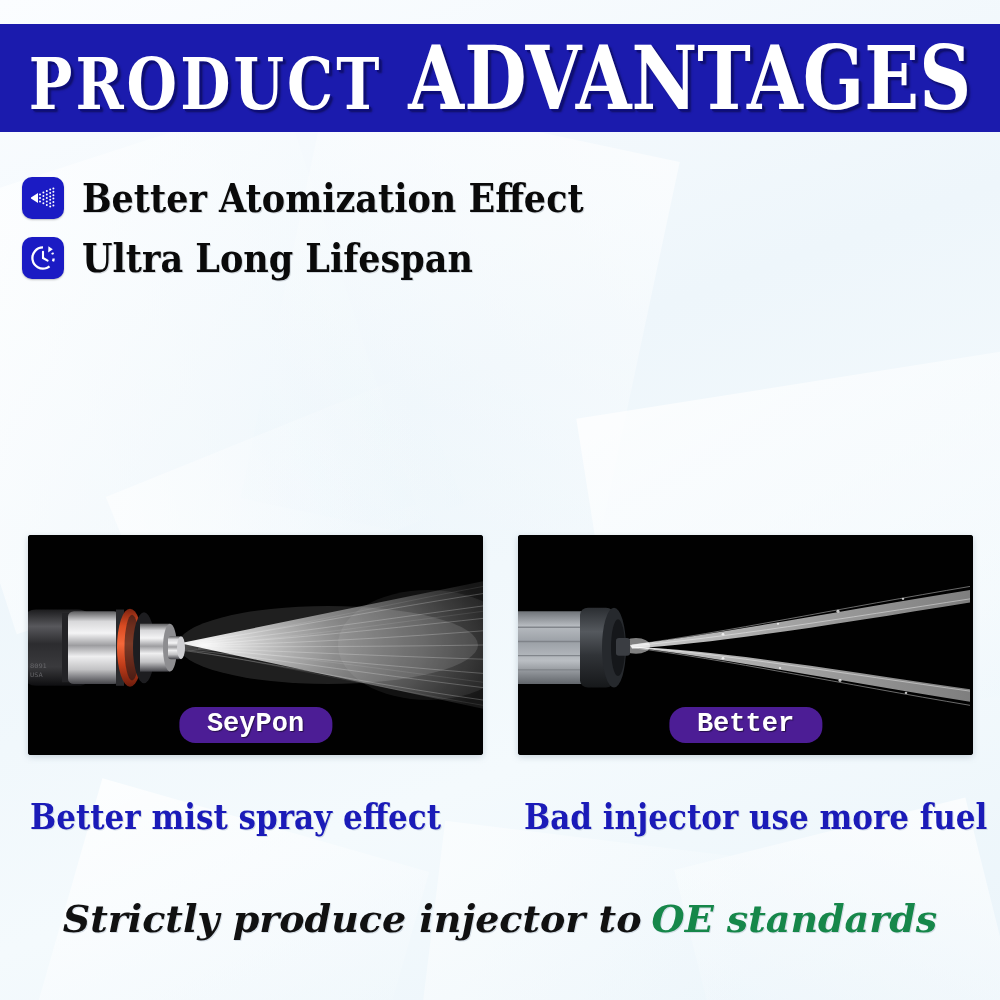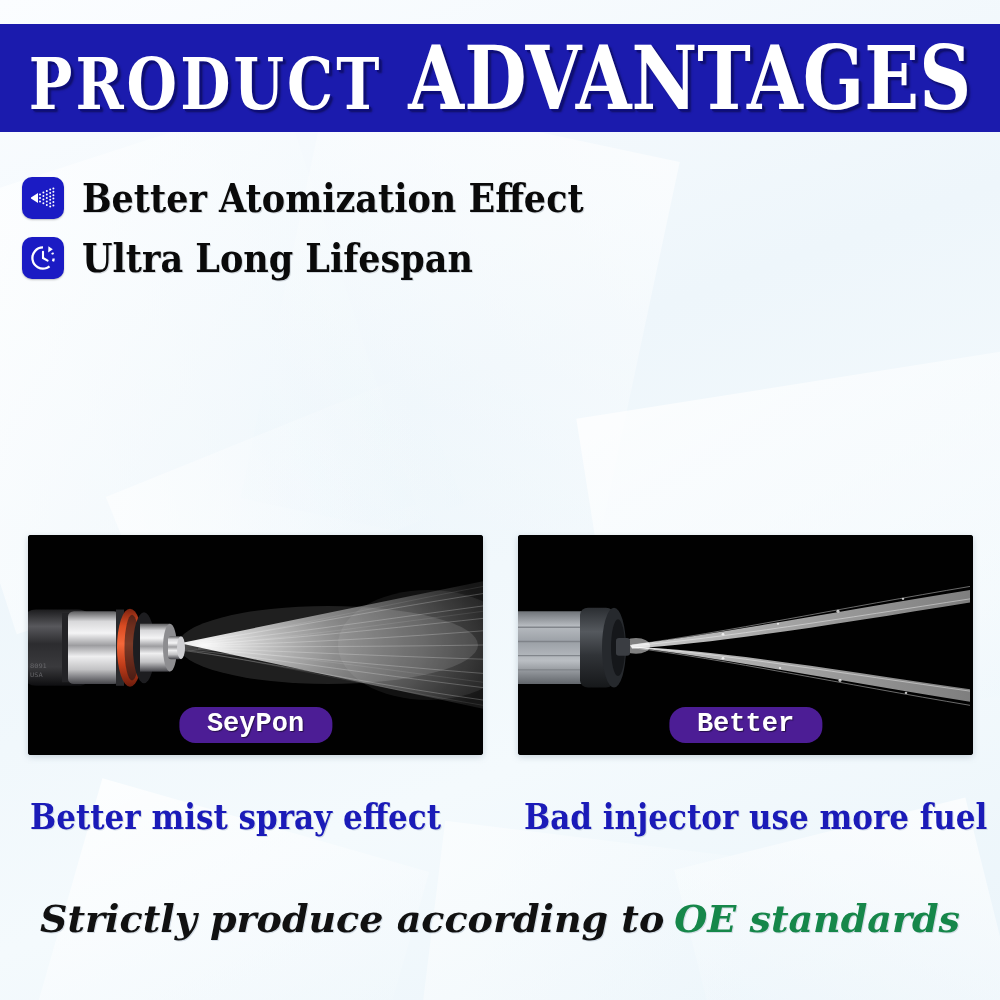--- a/index.html
+++ b/index.html
@@ -420,16 +420,16 @@
         <rect x="98" y="116" width="14" height="20" rx="3" fill="#3a3d42"></rect>
       </g>
     </svg>
     <div class="badge">Better</div>
   </div>
 
   <div class="caption" id="caption-left">Better mist spray effect</div>
   <div class="caption" id="caption-right">Bad injector use more fuel</div>
 
   <div id="tagline">
-    <span class="t-black">Strictly produce according to</span><span class="t-green">OE standards</span>
+    <span class="t-black">Strictly produce injector to</span><span class="t-green">OE standards</span>
   </div>
 
 </div>
 
 </body></html>

